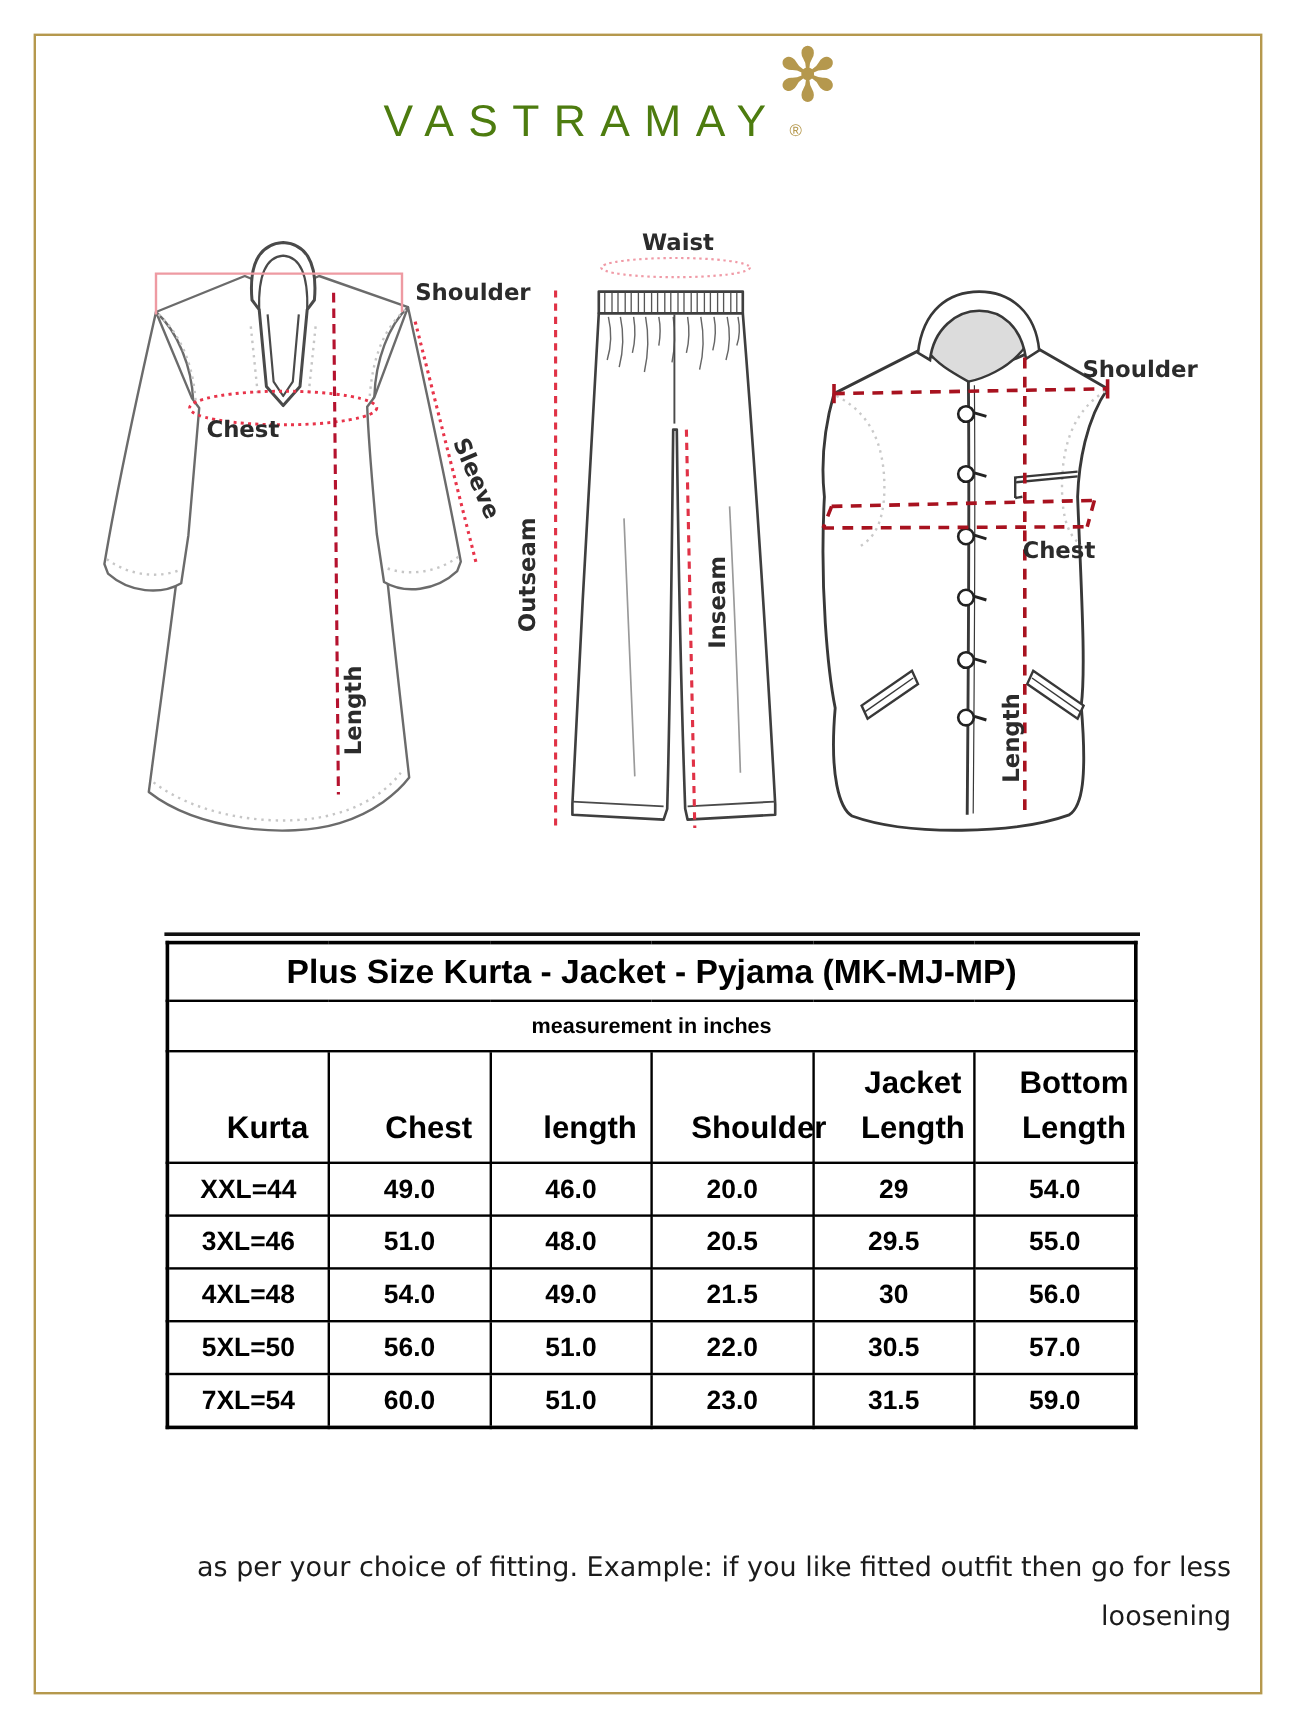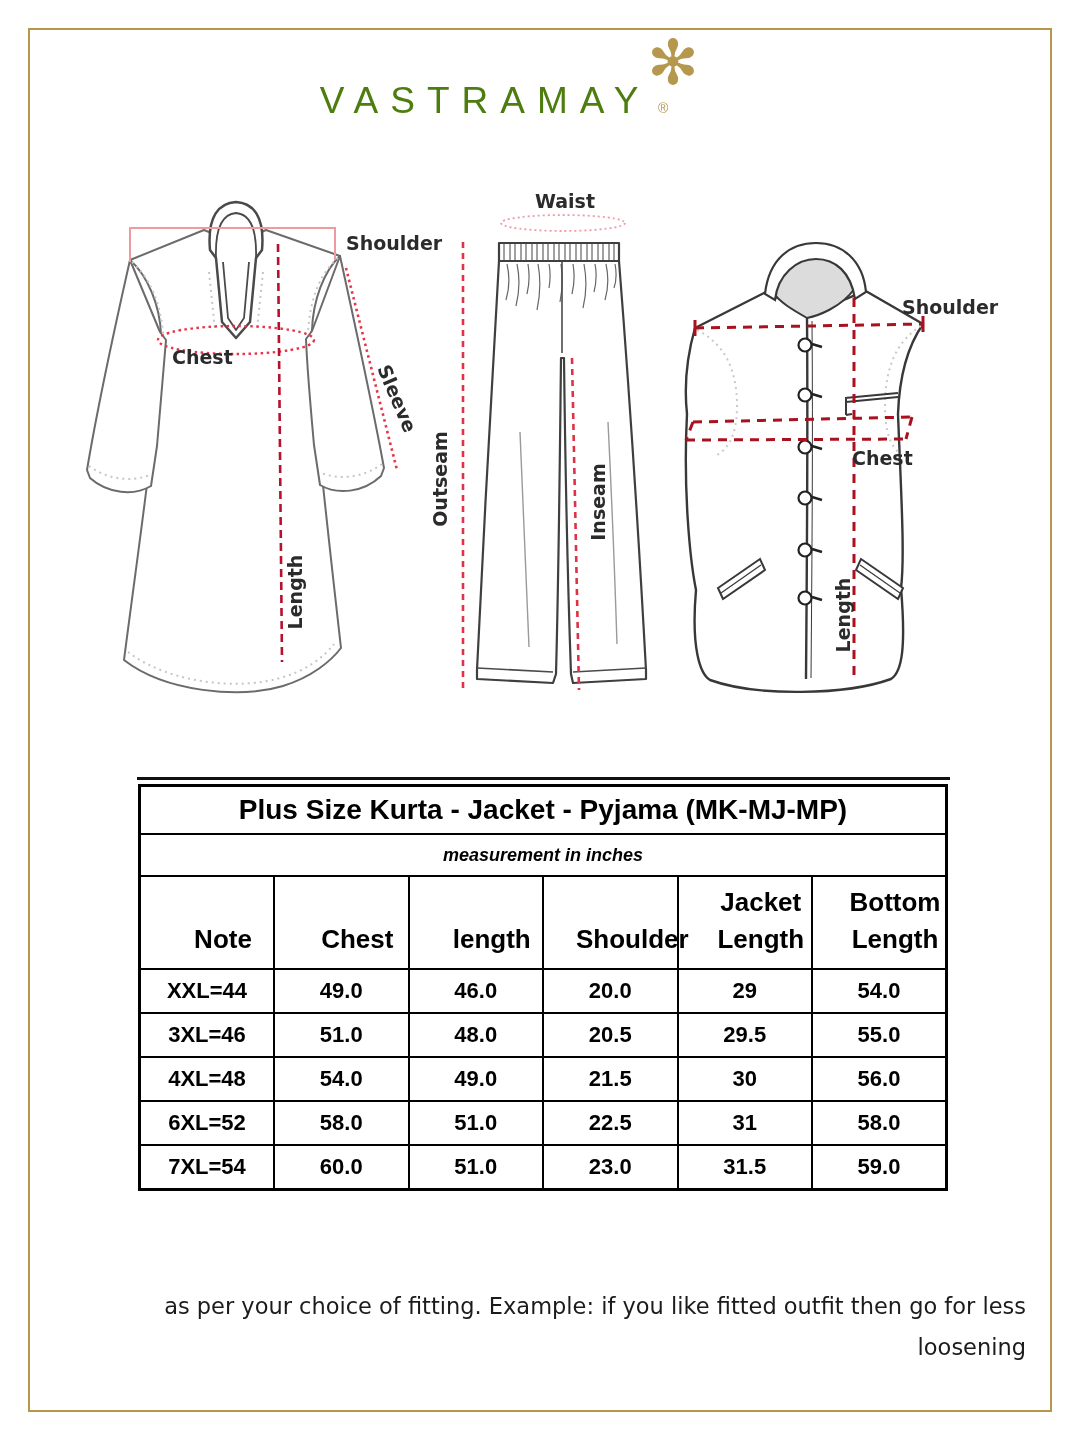--- a/index.html
+++ b/index.html
@@ -26,21 +26,21 @@
   
   .table-top-rule{position:absolute;left:107px;top:747px;width:813px;height:3px;
                   background:#111;}
   .size-table{position:absolute;left:108px;top:754px;width:810px;
               border-collapse:collapse;table-layout:fixed;
               font-family:"Liberation Sans",sans-serif;color:#000;border-radius:22px;}
   .size-table th,.size-table td{border:2px solid #000;text-align:center;
               font-weight:bold;padding:0;}
   .size-table{border:3px solid #000;}
   .row-title td{height:46px;font-size:28px;}
-  .row-subtitle td{height:40px;font-size:18px;font-style:italic;}
+  .row-subtitle td{height:40px;font-size:18px;}
   .row-headers th{height:82px;font-size:26px;vertical-align:bottom;
                   padding-bottom:9px;line-height:1.45;white-space:pre-line;padding-left:32px;}
   .size-table tbody td{height:42px;font-size:22px;margin-top:25px;}
   
   .note{position:absolute;left:20px;top:1256px;width:976px;text-align:right;
         font-family:"DejaVu Sans",sans-serif;font-size:22.5px;line-height:41px;
         color:#1b1b1b;}
 </style>
 </head>
 <body>
@@ -163,21 +163,21 @@
   <div class="table-top-rule"></div>
   <table class="size-table">
     <thead>
       <tr class="row-title">
         <td colspan="6">Plus Size Kurta - Jacket - Pyjama (MK-MJ-MP)</td>
       </tr>
       <tr class="row-subtitle">
         <td colspan="6">measurement in inches</td>
       </tr>
       <tr class="row-headers">
-          <th>Note</th>
+          <th>Kurta</th>
           <th>Chest</th>
           <th>length</th>
           <th>Shoulder</th>
           <th>Jacket
 Length</th>
           <th>Bottom
 Length</th>
         </tr>
     </thead>
     <tbody>
@@ -199,26 +199,26 @@
         </tr>
         <tr>
           <td>4XL=48</td>
           <td>54.0</td>
           <td>49.0</td>
           <td>21.5</td>
           <td>30</td>
           <td>56.0</td>
         </tr>
         <tr>
-          <td>6XL=52</td>
-          <td>58.0</td>
+          <td>5XL=50</td>
+          <td>56.0</td>
           <td>51.0</td>
-          <td>22.5</td>
-          <td>31</td>
-          <td>58.0</td>
+          <td>22.0</td>
+          <td>30.5</td>
+          <td>57.0</td>
         </tr>
         <tr>
           <td>7XL=54</td>
           <td>60.0</td>
           <td>51.0</td>
           <td>23.0</td>
           <td>31.5</td>
           <td>59.0</td>
         </tr>
       </tbody>

